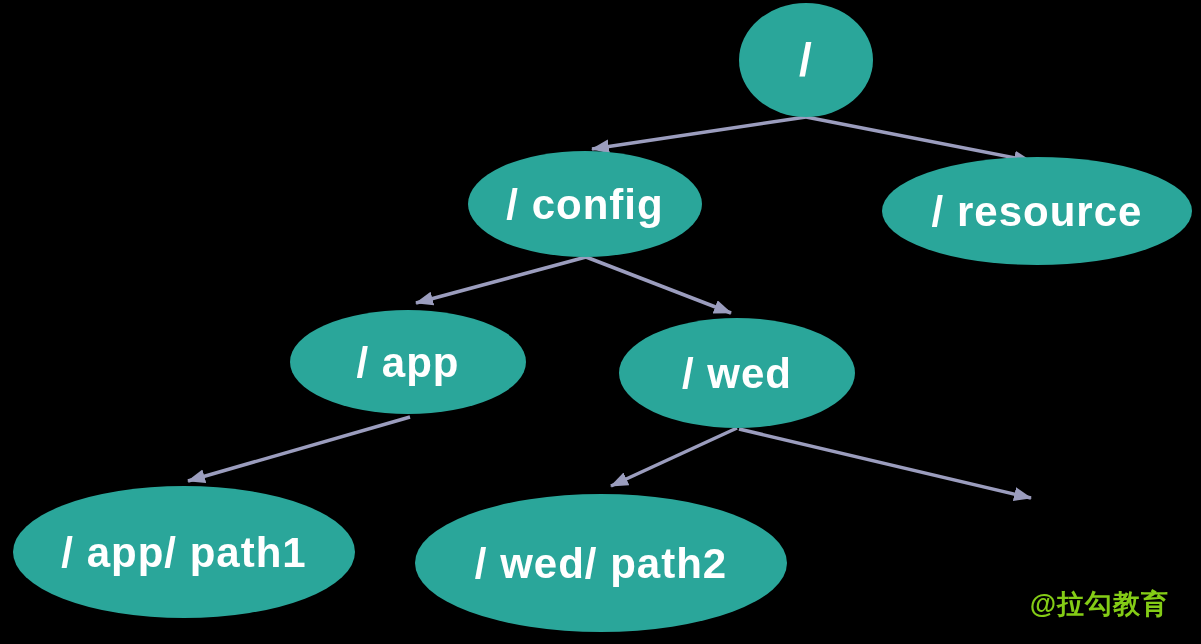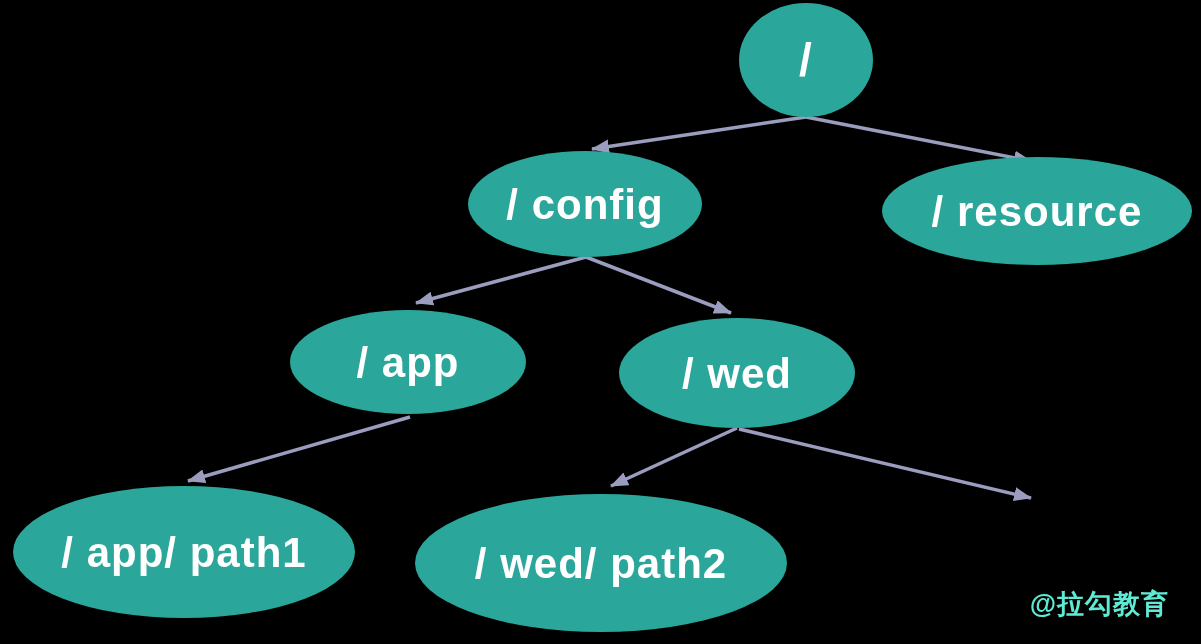--- a/index.html
+++ b/index.html
@@ -23,21 +23,21 @@
     font-weight: 600;
     letter-spacing: 1px;
   }
   .root-label {
     font-size: 46px;
   }
   .watermark {
     position: absolute;
     top: 586px;
     right: 32px;
-    color: #5eead4;
+    color: #84cc16;
     font-family: "Liberation Sans", "DejaVu Sans", sans-serif;
     font-size: 27px;
     font-weight: 700;
     letter-spacing: 1px;
   }
 </style>
 </head>
 <body>
 
 <div id="stage" style="background: rgb(0, 0, 0);">

